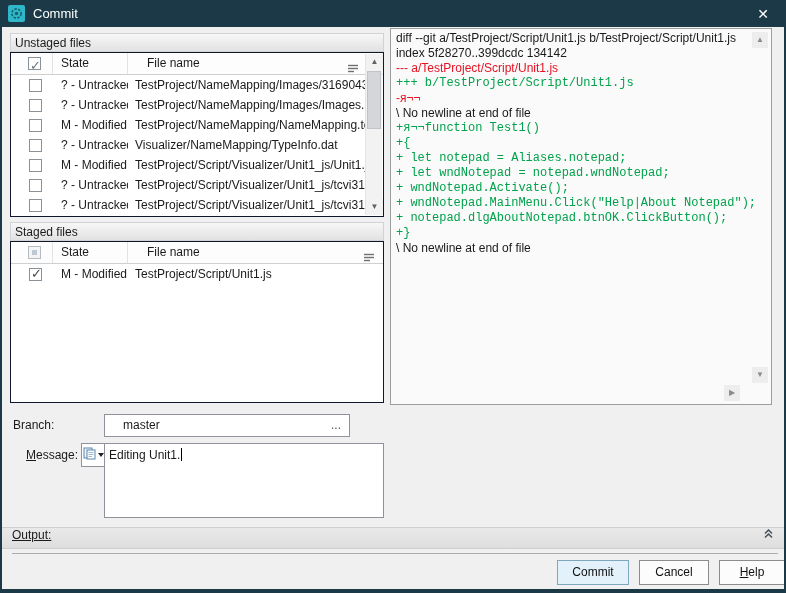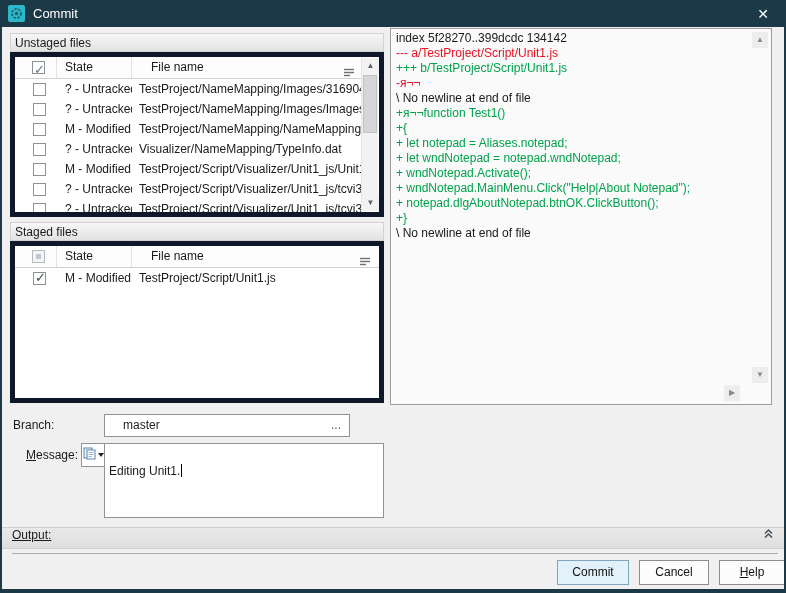--- a/index.html
+++ b/index.html
@@ -20,21 +20,21 @@
   .titlebar{position:absolute;left:-2px;top:0;width:786px;height:27px;
     background:var(--titlebar);display:flex;align-items:center;padding:0 8px;}
   .app-icon{width:17px;height:17px;background:var(--accent);border-radius:2px;
     display:flex;align-items:center;justify-content:center;flex:0 0 auto;}
   .title-text{color:#fff;font-size:13px;margin-left:8px;}
   .close-btn{margin-left:auto;color:#fff;font-size:14px;width:30px;text-align:center;cursor:default;}
   
   .secbar{position:absolute;left:8px;width:374px;height:19px;line-height:18px;
     background:linear-gradient(#f7f7f7,#e2e2e2);border:1px solid #d2d2d2;padding-left:4px;}
   
-  .ftable{position:absolute;left:8px;width:374px;background:#fff;border:5px solid #0f172a;overflow:hidden;}
+  .ftable{position:absolute;left:8px;width:374px;background:#fff;border:1px solid #0f172a;overflow:hidden;}
   .thead{height:22px;background:#fdfdfd;border-bottom:1px solid #d0d0d0;position:relative;display:flex;}
   .thead .hc{line-height:21px;}
   .hc-cb{width:42px;border-right:1px solid #e3e3e3;display:flex;align-items:center;}
   .hc-state{width:75px;border-right:1px solid #e3e3e3;padding-left:8px;}
   .hc-file{flex:1;padding-left:7px;position:relative;margin-left:12px;}
   .sort-ic{position:absolute;top:6px;}
   .trow{height:20px;display:flex;align-items:center;background:#fff;}
   .cell{white-space:nowrap;overflow:hidden;}
   .c-cb{width:42px;display:flex;align-items:center;flex:0 0 auto;}
   .c-state{width:75px;padding-left:8px;flex:0 0 auto;}
@@ -50,34 +50,34 @@
   .vscroll{position:absolute;top:1px;right:1px;bottom:1px;width:17px;background:#f2f2f2;border-left:1px solid #e4e4e4;}
   .sbtn{position:absolute;left:0;width:17px;height:16px;background:#f2f2f2;color:#606060;
     font-size:8px;text-align:center;line-height:16px;}
   .sthumb{position:absolute;left:1px;right:1px;top:17px;height:58px;background:#d4d6d9;border:1px solid #bfc2c6;}
   
   .diff{position:absolute;left:388px;top:28px;width:382px;height:377px;background:#fafafa;
     border:1px solid #9d9d9d;padding:2px 5px;overflow:hidden;}
   .dline{white-space:pre;line-height:15px;font-size:12px;}
   .dline.plain{color:var(--plain);}
   .dline.removed{color:var(--removed);}
-  .dline.added{color:var(--added);}
+  .dline.added{color:var(--added);font-family:Liberation Mono, monospace;}
   .dline.hunk{color:var(--hunk);}
   .darrow{position:absolute;width:16px;height:16px;background:#ededed;color:#8a8a8a;
     font-size:8px;text-align:center;line-height:16px;}
   
   .flabel{position:absolute;left:0;width:78px;}
   .field{position:absolute;background:#fff;border:1px solid #8f9399;}
   .branch-field{left:102px;top:414px;width:246px;height:23px;line-height:21px;padding-left:18px;display:flex;}
   .dots-btn{margin-left:auto;padding:0 8px;color:#555;}
   .split-btn{position:absolute;left:79px;top:443px;width:24px;height:24px;background:#fff;
     border:1px solid #8f9399;display:flex;align-items:center;justify-content:center;gap:2px;}
   .drop-arrow{width:0;height:0;border-left:3.5px solid transparent;border-right:3.5px solid transparent;
     border-top:4px solid #222;}
-  .msg-box{left:102px;top:443px;width:280px;height:75px;padding:20px 4px;line-height:15px;}
+  .msg-box{left:102px;top:443px;width:280px;height:75px;padding:4px 4px;line-height:15px;}
   .caret{display:inline-block;width:1px;height:13px;background:#000;vertical-align:-2px;margin-left:1px;}
   
   .output-bar{position:absolute;left:0;top:527px;width:782px;height:22px;
     background:linear-gradient(#e9e9e9,#dedede);border-top:1px solid #cfcfcf;border-bottom:1px solid #cfcfcf;
     display:flex;align-items:flex-start;padding:0 10px;text-decoration:underline;}
   .chev{margin-left:auto;color:#44505a;}
   .hsep{position:absolute;left:10px;top:553px;width:766px;height:1px;background:#ababab;}
   
   .btn{position:absolute;top:560px;height:25px;background:#fcfcfc;border:1px solid #8c8c8c;
     text-align:center;line-height:23px;font-size:12px;color:#111;}
@@ -205,20 +205,21 @@
           <span class="cb checked"></span>
         </span>
         <span class="cell c-state">M - Modified</span>
         <span class="cell c-file">TestProject/Script/Unit1.js</span>
       </div>
     </div>
 </div>
 
 <div class="diff">
   <div>
+      <div class="dline plain">diff --git a/TestProject/Script/Unit1.js b/TestProject/Script/Unit1.js</div>
       <div class="dline plain">index 5f28270..399dcdc 134142</div>
       <div class="dline removed">--- a/TestProject/Script/Unit1.js</div>
       <div class="dline added">+++ b/TestProject/Script/Unit1.js</div>
       <div class="dline removed">-я¬¬</div>
       <div class="dline plain">\ No newline at end of file</div>
       <div class="dline added">+я¬¬function Test1()</div>
       <div class="dline added">+{</div>
       <div class="dline added">+ let notepad = Aliases.notepad;</div>
       <div class="dline added">+ let wndNotepad = notepad.wndNotepad;</div>
       <div class="dline added">+ wndNotepad.Activate();</div>

